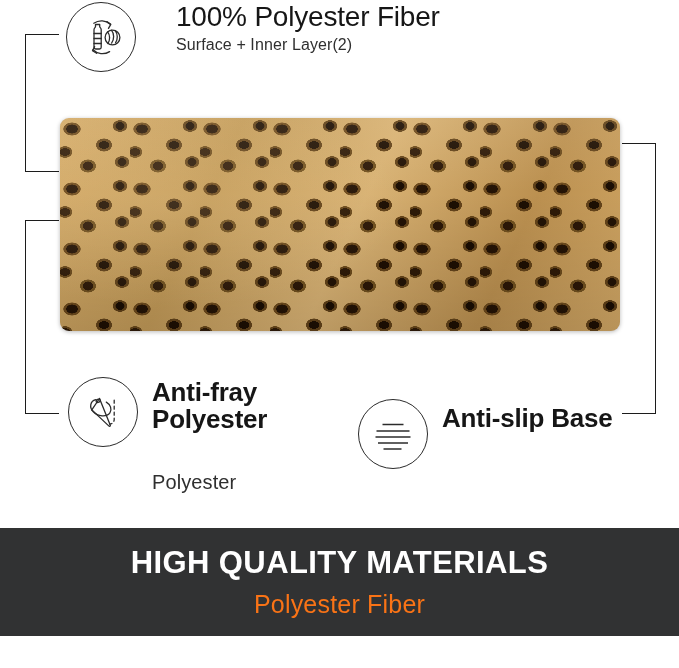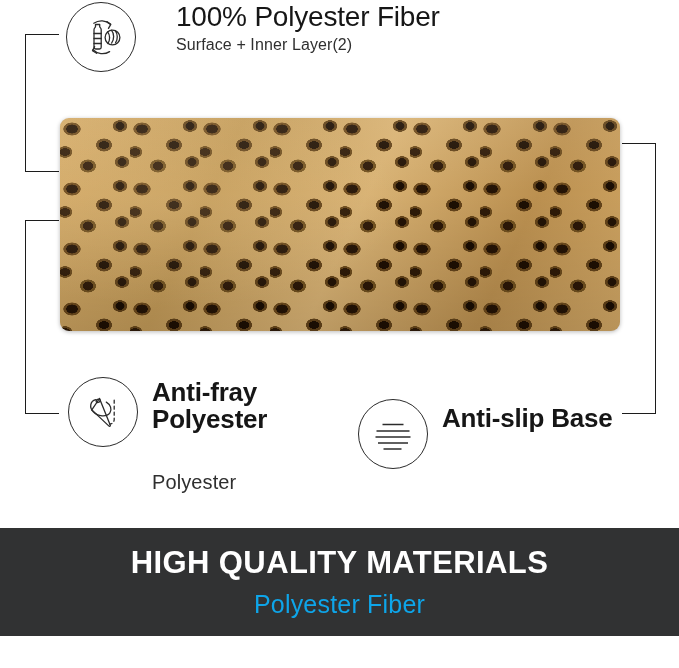--- a/index.html
+++ b/index.html
@@ -142,21 +142,21 @@
     justify-content: center;
   }
   #banner-headline {
     color: #ffffff;
     font-size: 31px;
     font-weight: bold;
     letter-spacing: 0.4px;
     line-height: 1.1;
   }
   #banner-subline {
-    color: #0ea5e9;
+    color: #f97316;
     font-size: 25px;
     margin-top: 11px;
     letter-spacing: 0.2px;
     line-height: 1.1;
     text-align: center;
   }
 </style>
 </head>
 <body>
 

